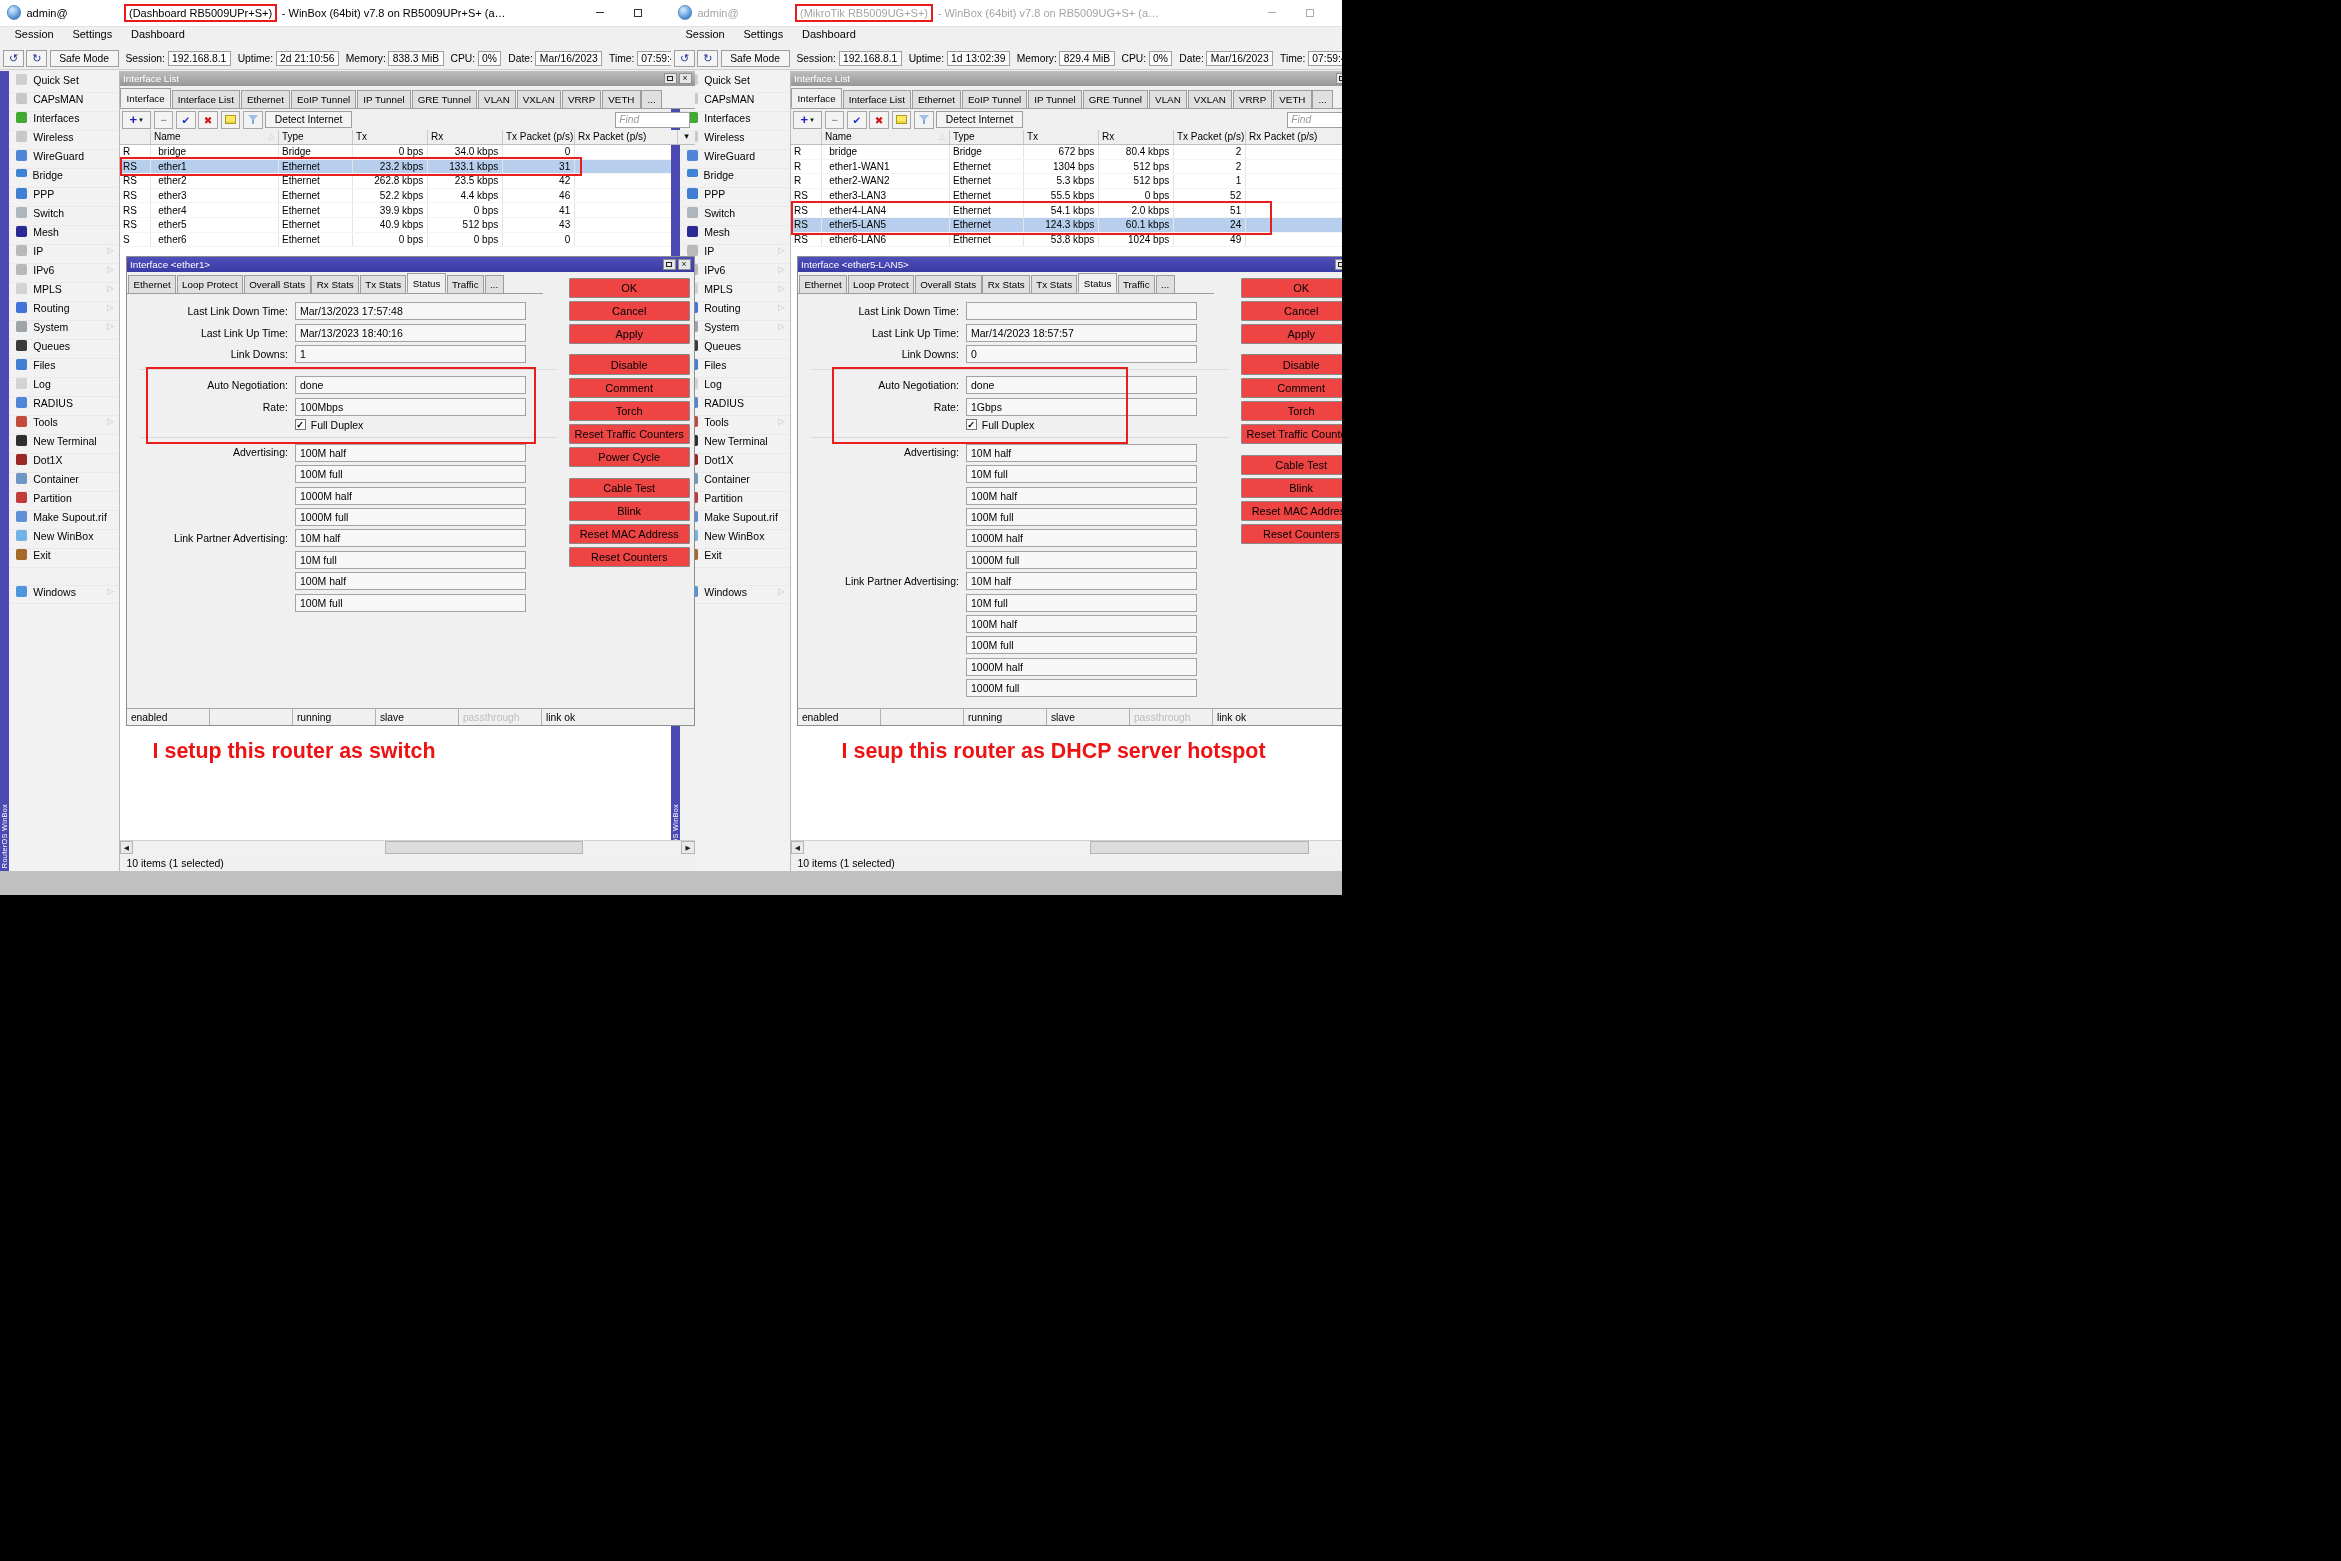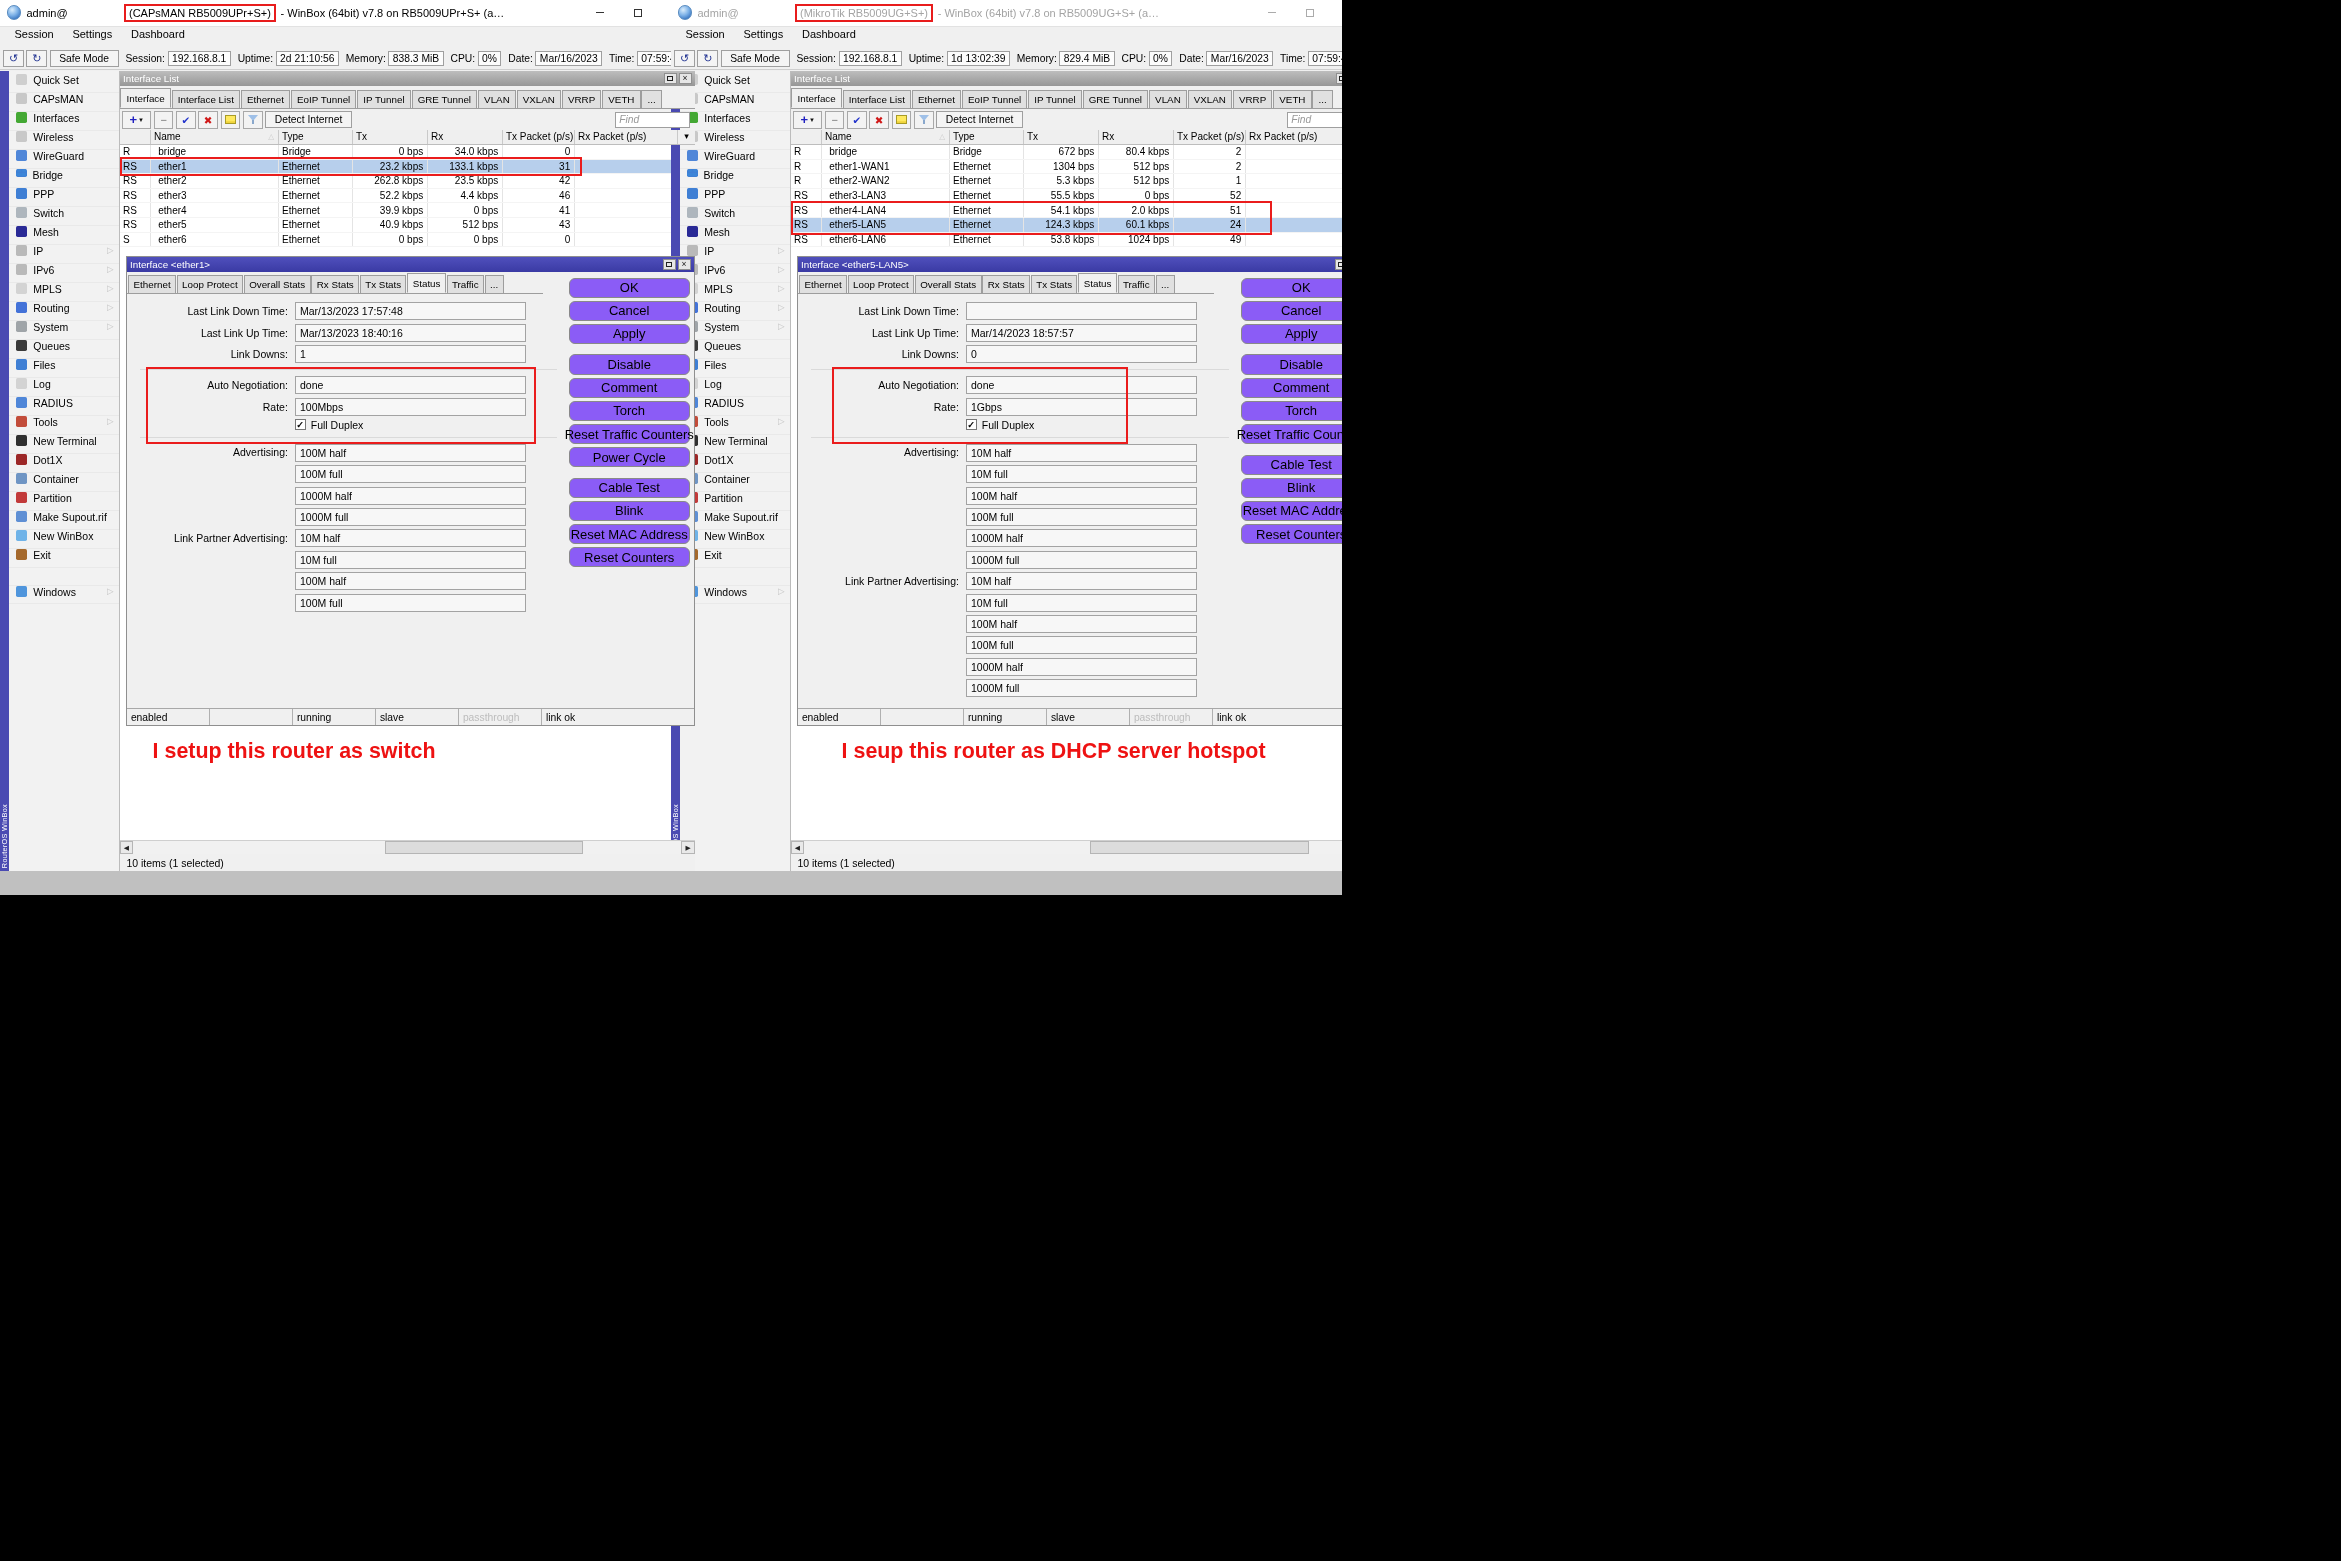--- a/index.html
+++ b/index.html
@@ -100,21 +100,21 @@
   .frow{display:flex;align-items:center;margin:3.4px 0;}
   .flabel{width:163px;text-align:right;padding-right:6.8px;flex:none;font-size:10.5px;white-space:nowrap;}
   .fbox{width:231px;height:18px;border:0.9px solid #a3a3a3;background:#f7f7f7;font-size:10.5px;display:flex;align-items:center;padding:0 4.3px;white-space:nowrap;}
   .fsep{height:0.9px;background:#dadada;margin:6px 8.6px;}
   .checkbox{width:11px;height:11px;border:0.9px solid #777;background:#fff;display:flex;align-items:center;justify-content:center;font-size:9.4px;font-weight:bold;flex:none;}
   .cblabel{margin-left:5.1px;font-size:10.5px;}
   .fgroup{display:flex;margin:3.4px 0 0;}
   .fgroup .flabel{padding-top:2.6px;}
   .fitems{display:flex;flex-direction:column;gap:3.4px;}
   .dbtns{position:absolute;top:20.5px;right:4.3px;width:121px;display:flex;flex-direction:column;gap:2.6px;}
-  .dbtn{height:20.5px;border:0.9px solid #898989;background:#8b5cf6;border-radius:6px;display:flex;align-items:center;justify-content:center;font-size:13px;white-space:nowrap;}
+  .dbtn{height:20.5px;border:0.9px solid #898989;background:#ef4444;border-radius:1px;display:flex;align-items:center;justify-content:center;font-size:11px;white-space:nowrap;}
   .dbtn.gap{margin-top:7.7px;}
   .autoneg-redbox{position:absolute;border:2.6px solid #ea1c1c;z-index:6;top:110px;height:77px;pointer-events:none;}
   .router-switch .autoneg-redbox{left:19px;width:390px;}
   .router-hotspot .autoneg-redbox{left:34px;width:296px;}
   .dstatus{position:absolute;bottom:0;left:0;right:0;height:17px;display:flex;border-top:0.9px solid #a8a8a8;background:#f0f0f0;}
   .dcell{flex:0 0 83px;border-right:0.9px solid #b0b0b0;display:flex;align-items:center;padding:0 4.3px;font-size:10.3px;white-space:nowrap;overflow:hidden;}
   .dcell:last-child{flex:1;border-right:none;}
   .dcell.muted{color:#bdbdbd;}
   
   .hscroll{position:absolute;bottom:17px;left:0;right:0;height:13.7px;background:#f1f1f1;border-top:0.9px solid #cfcfcf;display:flex;z-index:6;}
@@ -135,21 +135,21 @@
 <div id="screen">
   <div id="windows">
 
   <div class="win router-switch">
 
         <div class="titlebar">
           <span class="globe"></span>
           <span class="ttext">admin@</span>
           <span class="tgap"></span>
           <span class="title-redbox">
-            <span>(CAPsMAN RB5009UPr+S+)</span>
+            <span>(Dashboard RB5009UPr+S+)</span>
           </span>
           <span class="ttext tsuffix">- WinBox (64bit) v7.8 on RB5009UPr+S+ (a…</span>
           <span class="wctrls">
             <span class="wbtn">
               <span class="glyph-min"></span>
             </span>
             <span class="wbtn">
               <span class="glyph-max"></span>
             </span>
             <span class="wbtn">×</span>

